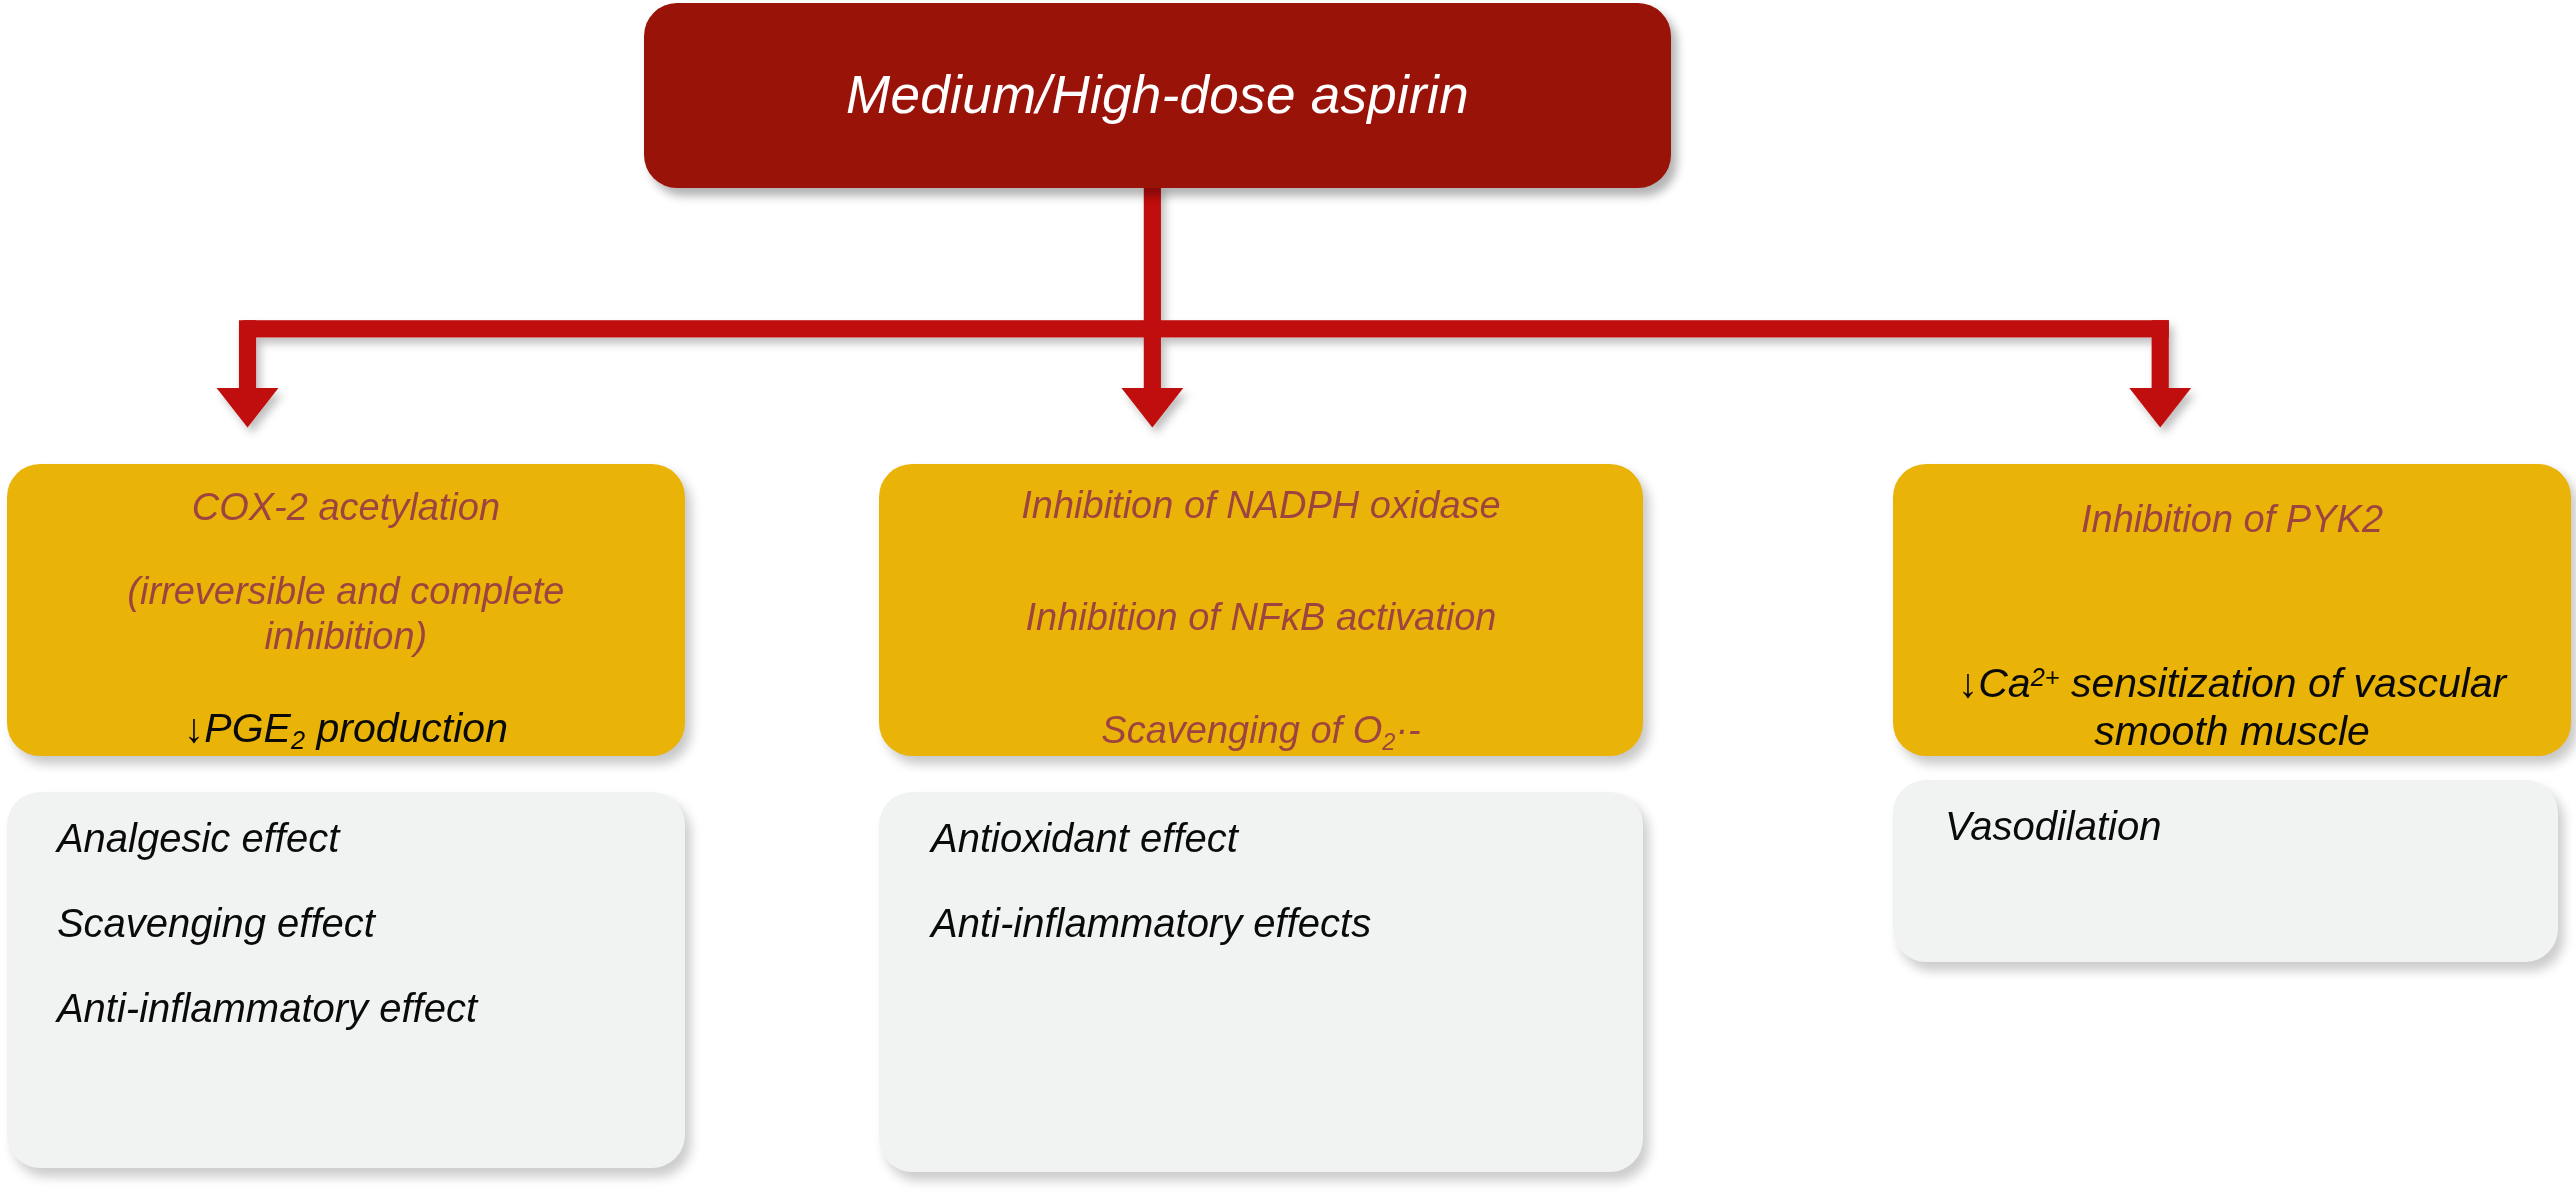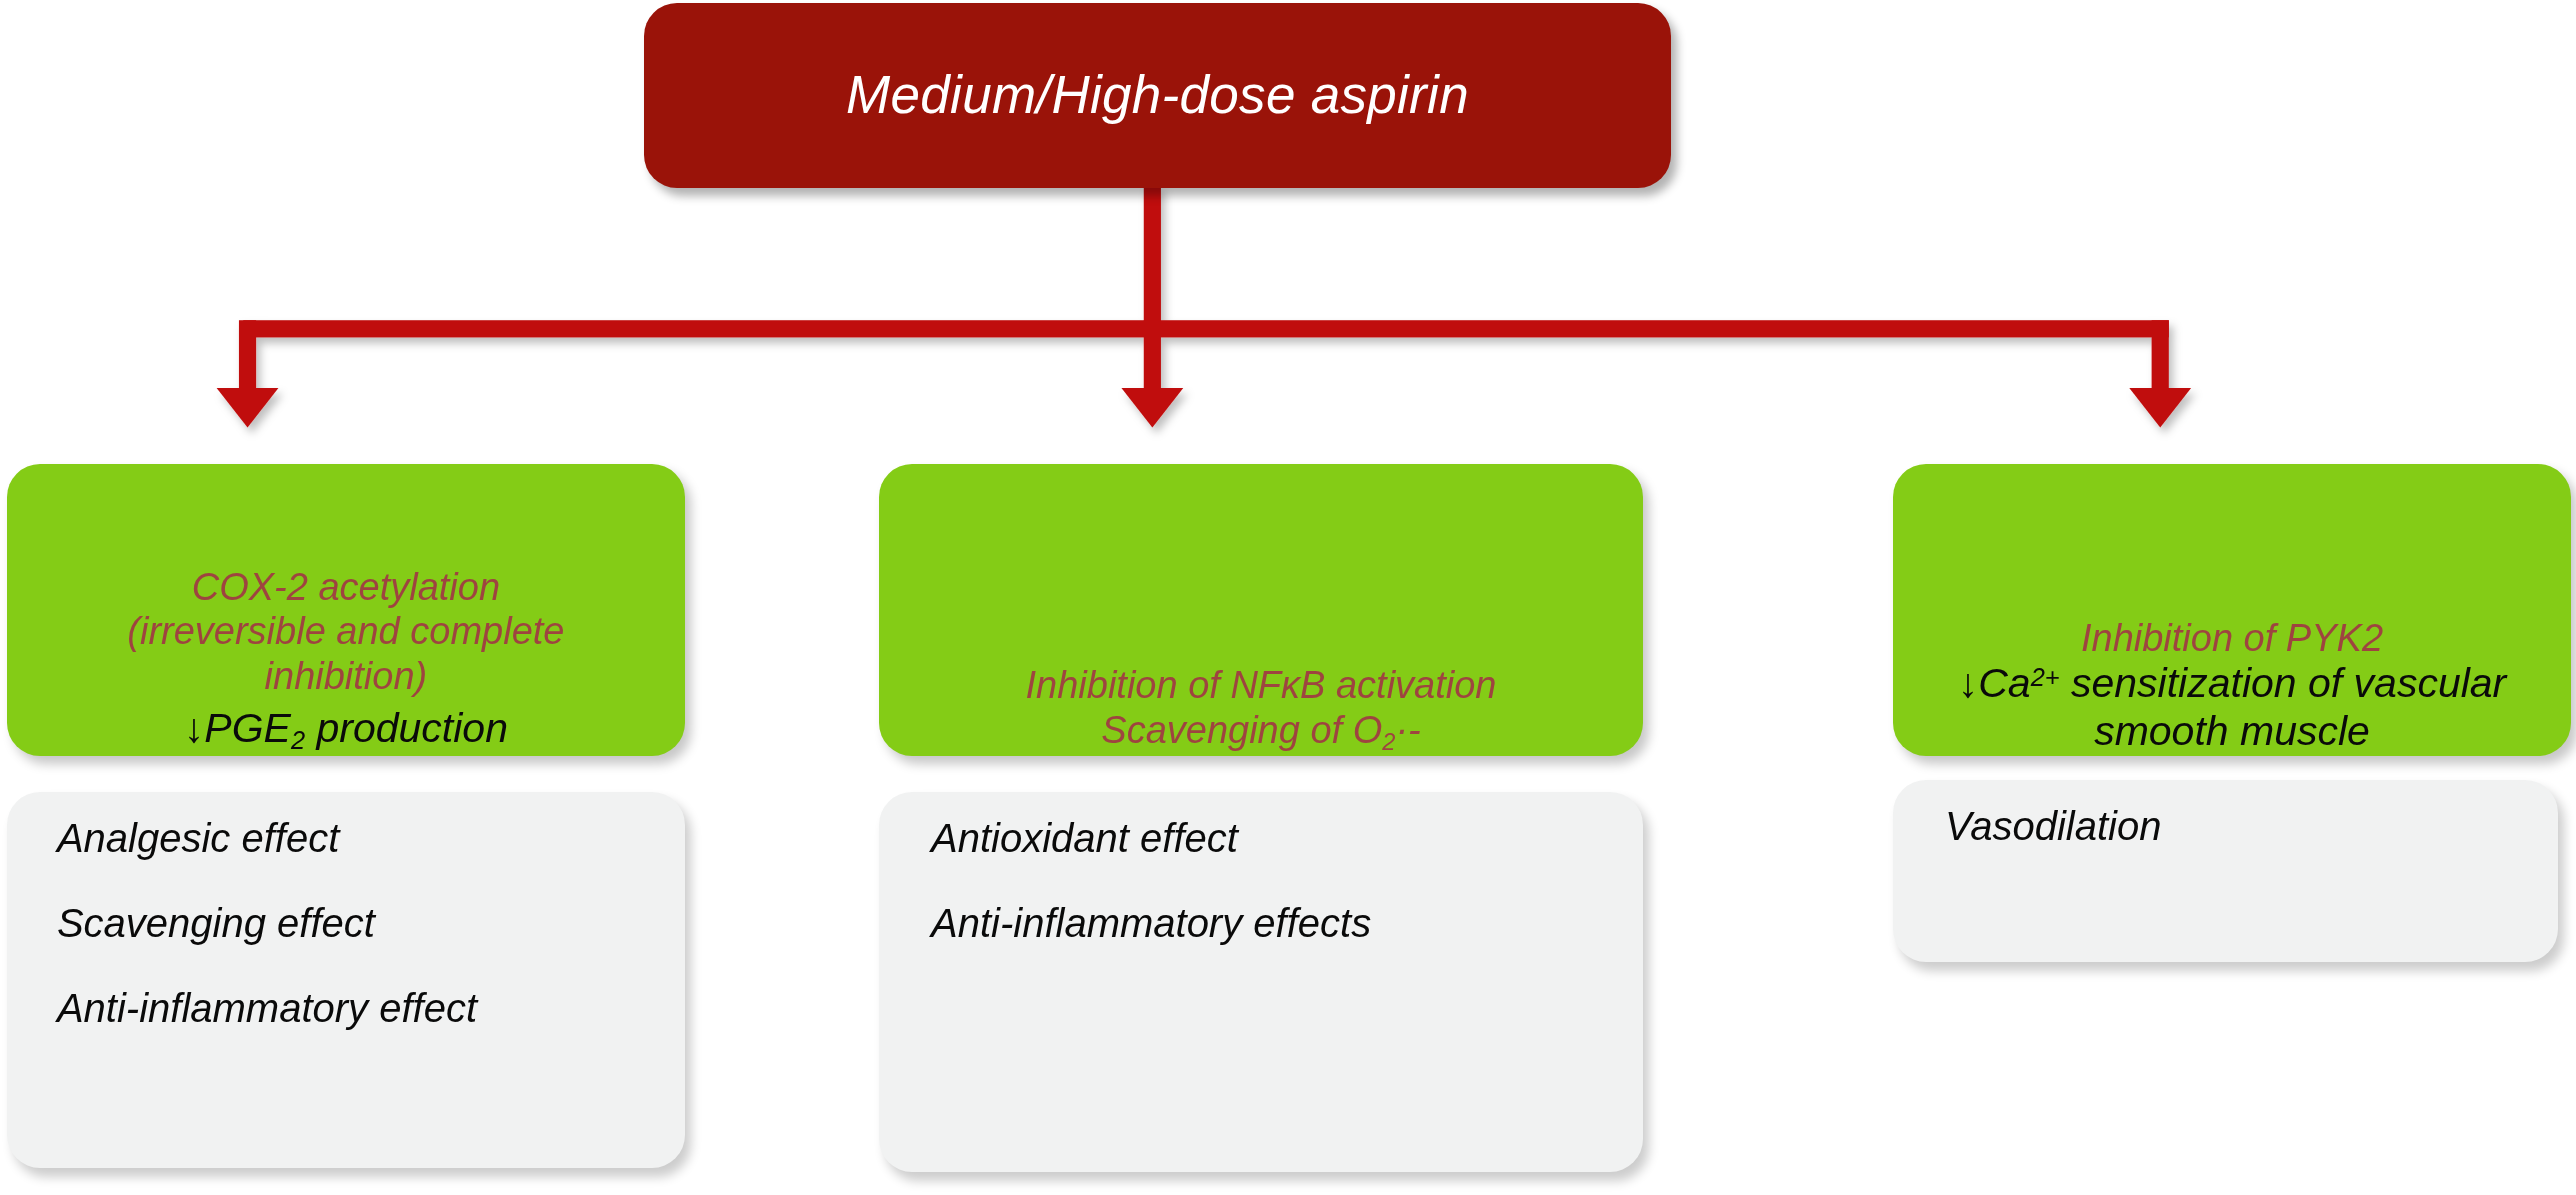--- a/index.html
+++ b/index.html
@@ -40,26 +40,26 @@
   .box-top .title {
     color: #ffffff;
     font-size: 53px;
     line-height: 1.1;
     letter-spacing: 0.3px;
     white-space: nowrap;
   }
 
   
   .box-pink {
-    background: #84cc16;
+    background: #eab308;
     box-shadow: 6px 7.7px 10.3px rgba(0,0,0,0.22);
     display: flex;
     flex-direction: column;
     align-items: center;
-    justify-content: flex-end;
+    justify-content: space-between;
     text-align: center;
   }
   .pink-1 { left: 6.9px;    top: 464px; width: 678px;  height: 292px; padding-top: 20.6px; }
   .pink-2 { left: 879px; top: 464px; width: 764px;  height: 292px; padding-top: 19px; }
   .pink-3 { left: 1893px; top: 464px; width: 678px;  height: 292px; padding-top: 33px; }
 
   .ln-red {
     color: #9E4440;
     font-size: 38px;
     line-height: 1.17;
@@ -143,20 +143,21 @@
 
   <div class="box box-pink pink-1">
     <div class="ln-red">COX-2 acetylation</div>
     <div class="ln-red wrapper" style="max-width:515px;">(irreversible and complete inhibition)</div>
     <div class="ln-black" style="margin-top:6.9px;">
       <span>↓PGE</span><sub>2</sub><span> production</span>
     </div>
   </div>
 
   <div class="box box-pink pink-2">
+    <div class="ln-red">Inhibition of NADPH oxidase</div>
     <div class="ln-red">Inhibition of NFκB activation</div>
     <div class="ln-red">
       <span>Scavenging of O</span><sub>2</sub><span>·-</span>
     </div>
   </div>
 
   <div class="box box-pink pink-3">
     <div class="ln-red">Inhibition of PYK2</div>
     <div class="ln-black wrap" style="max-width:618px;">
       <span>↓Ca</span><sup>2+</sup><span> sensitization of vascular smooth muscle</span>

